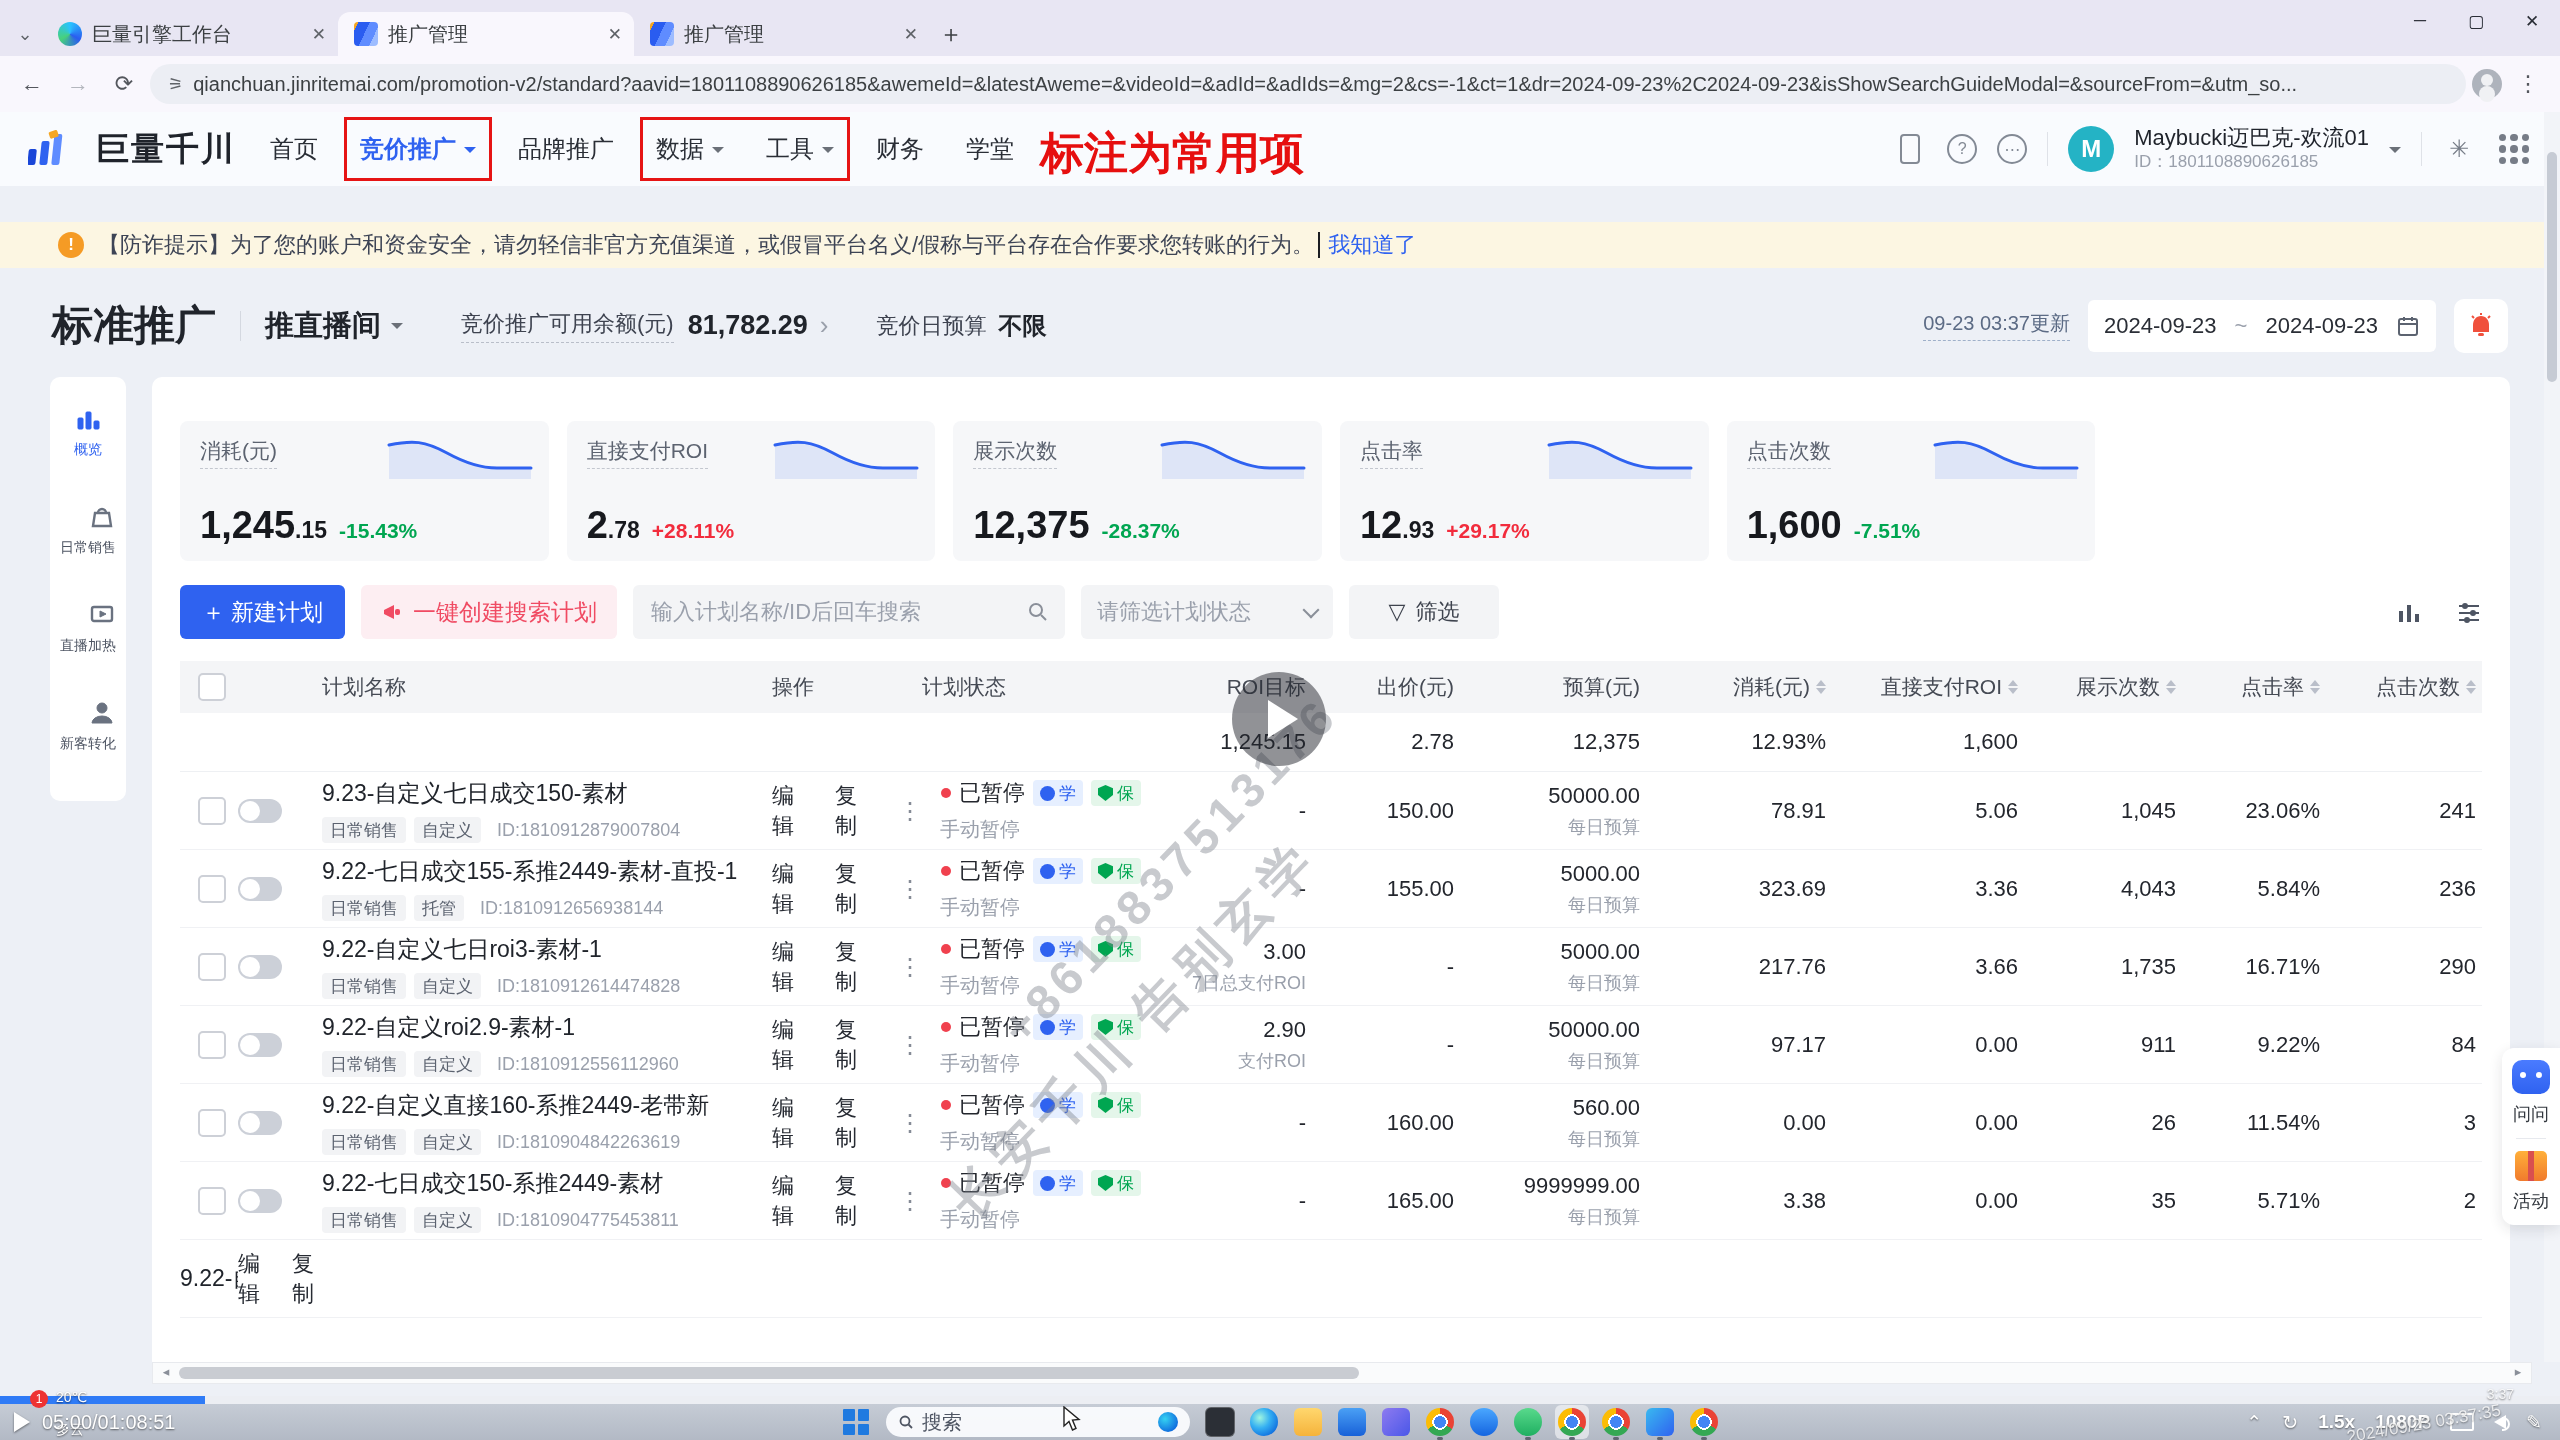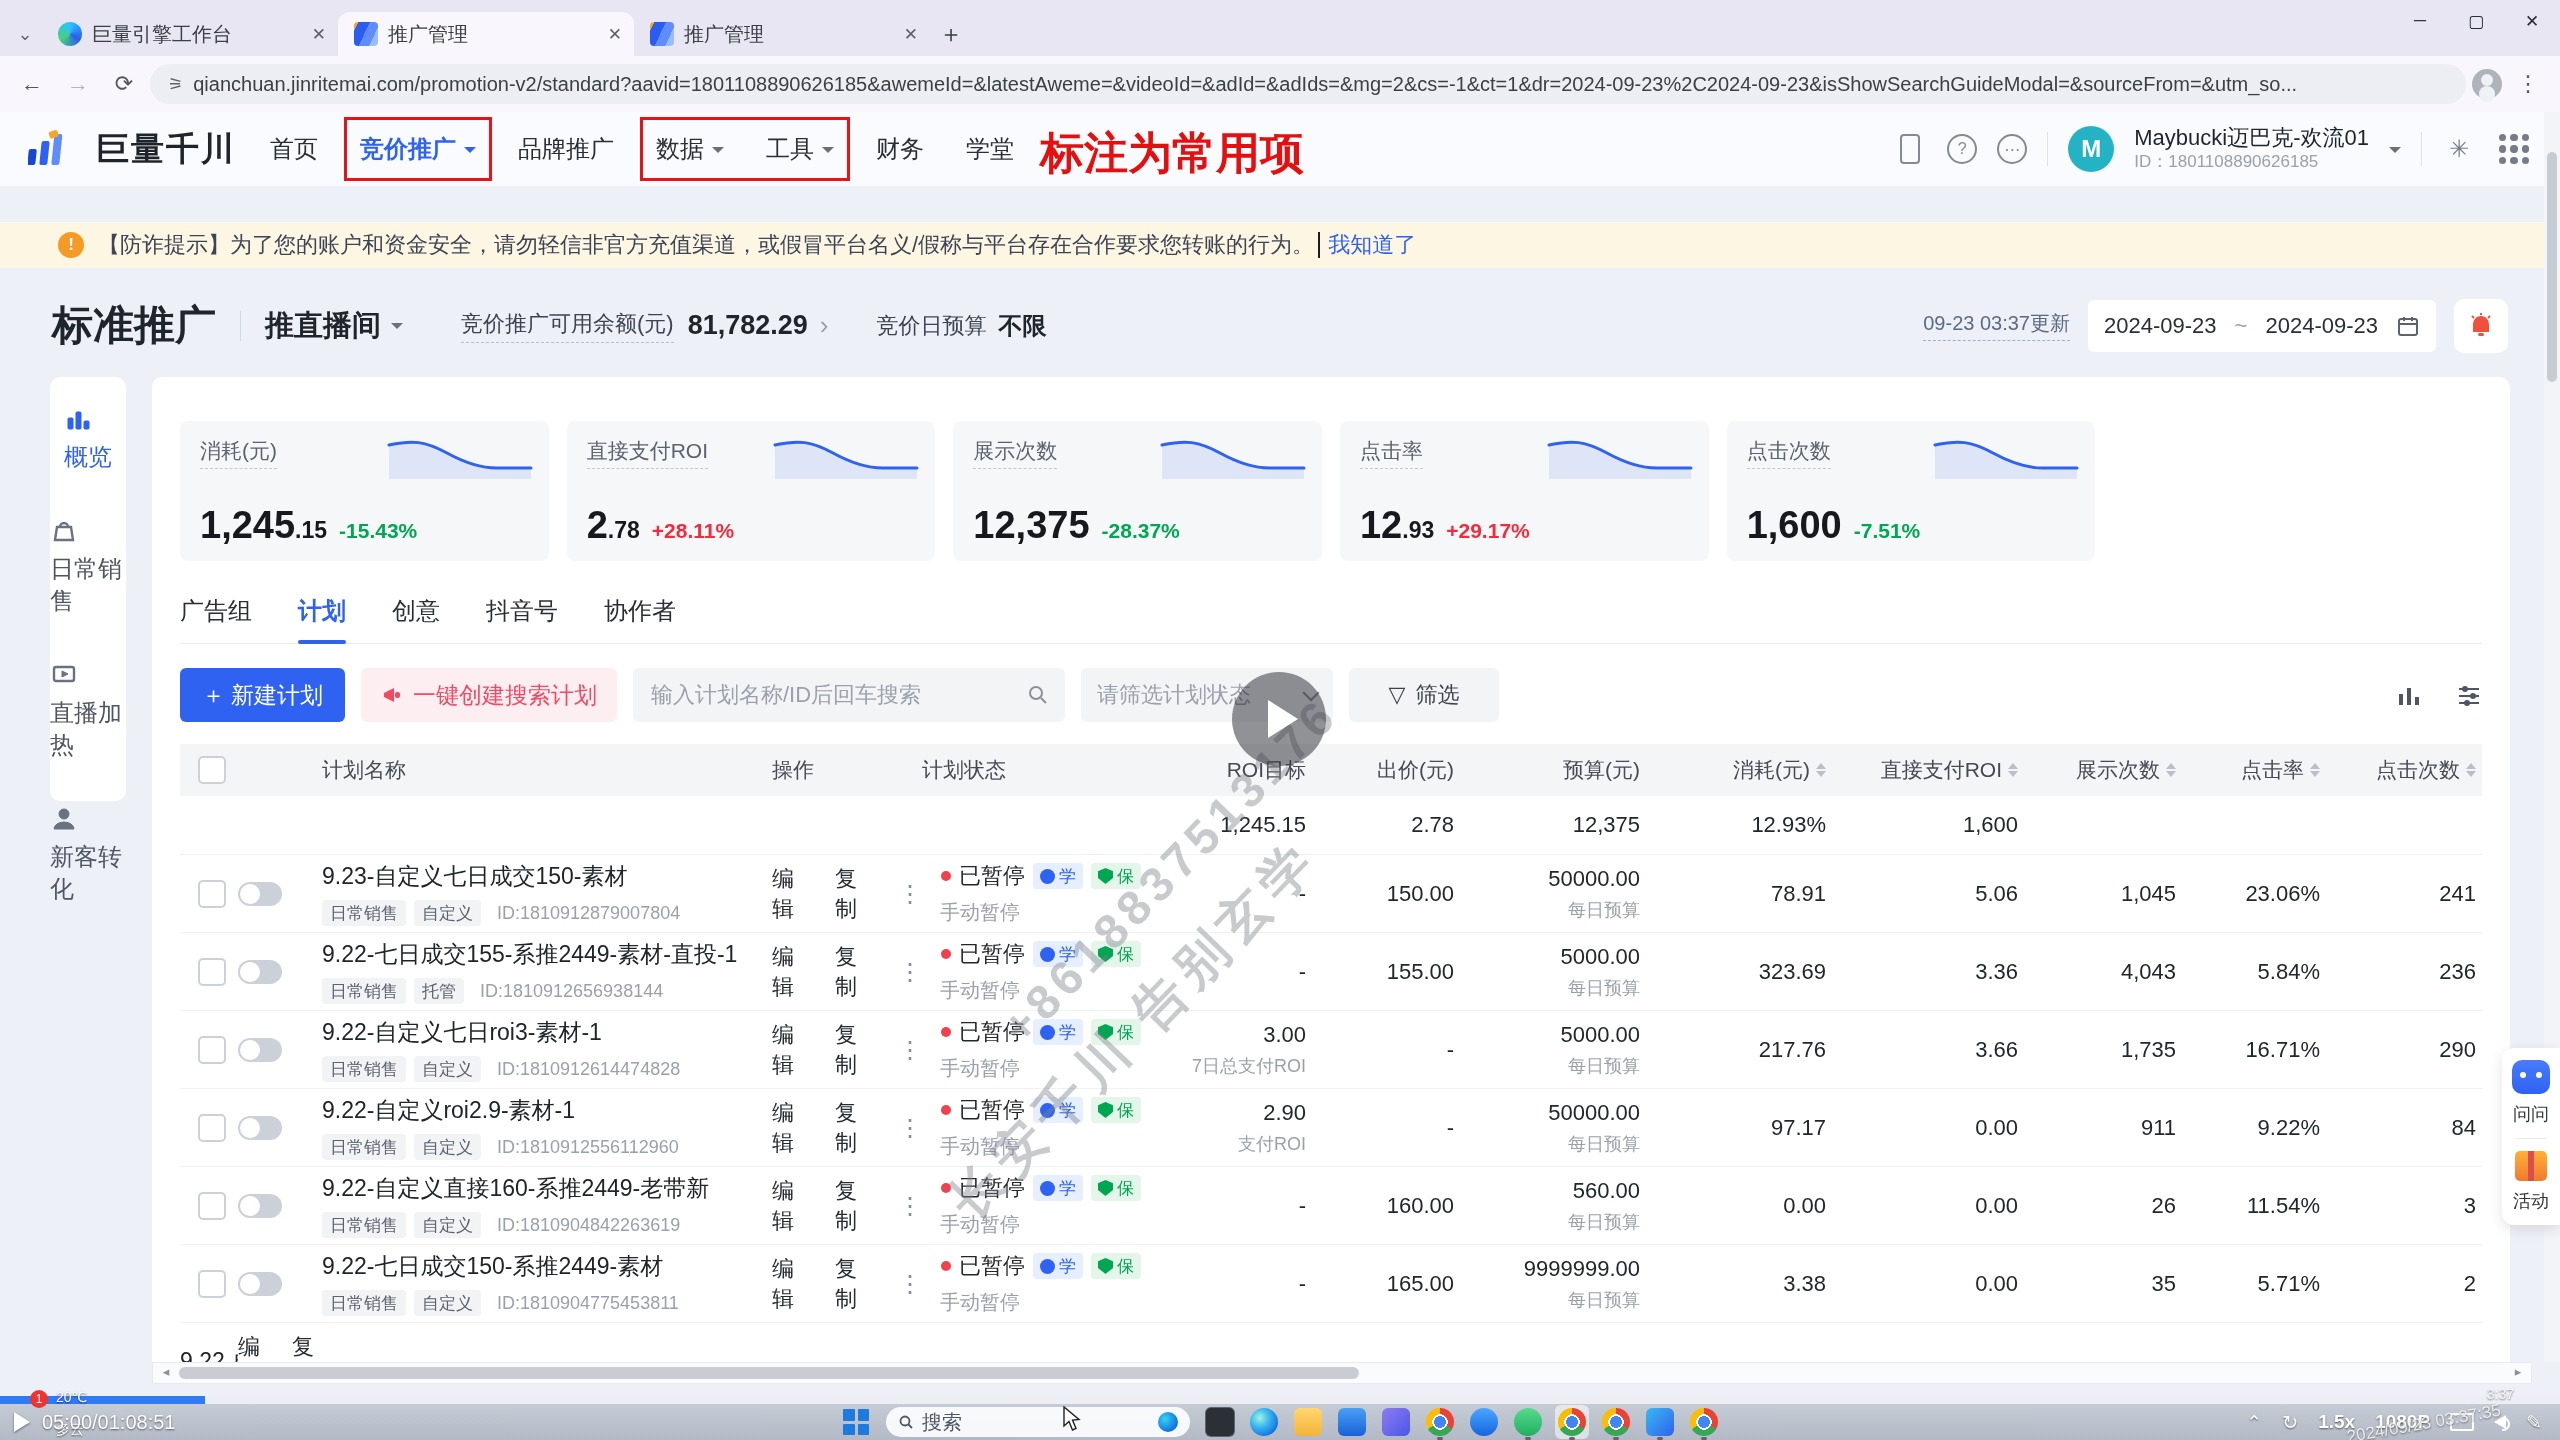--- a/index.html
+++ b/index.html
@@ -63,21 +63,21 @@
   .sh-gt{color:#9aa0ab;font-size:26px;margin-left:12px;}
   .sh-bud-label{margin-left:48px;font-size:22px;color:#3e4350;}
   .sh-budget{font-size:24px;font-weight:bold;margin-left:12px;}
   .sh-right{margin-left:auto;display:flex;align-items:center;gap:18px;}
   .sh-updated{font-size:20px;color:#5c6b85;border-bottom:1px dashed #9fb0c9;padding-bottom:3px;}
   .datebox{height:52px;width:316px;background:#fff;border-radius:6px;display:flex;align-items:center;justify-content:space-between;padding:0 16px;font-size:22px;color:#2a2e36;}
   .bellbox{width:54px;height:54px;background:#fff;border-radius:10px;display:flex;align-items:center;justify-content:center;}
   
   .content{display:flex;align-items:flex-start;gap:26px;padding:6px 50px 0;}
   .sidebar{width:76px;background:#fff;border-radius:10px;padding:28px 0;display:flex;flex-direction:column;gap:44px;align-items:center;height:368px;}
-  .sb-item{display:flex;flex-direction:column;align-items:flex-start;gap:8px;font-size:24px;color:#4e5563;cursor:pointer;}
+  .sb-item{display:flex;flex-direction:column;align-items:flex-end;gap:8px;font-size:14px;color:#4e5563;cursor:pointer;}
   .sb-item.active{color:#2f62f0;}
   .maincard{flex:1;background:#fff;border-radius:10px;padding:24px 28px 0;height:970px;overflow:hidden;position:relative;}
   .mtabs{display:flex;gap:44px;align-items:center;}
   .mtab{font-size:27px;color:#2a2e36;cursor:pointer;}
   .mtab.active{color:#2f62f0;font-weight:bold;}
   .mtabs-right{margin-left:auto;display:flex;gap:30px;color:#4e5563;}
   .cards{display:grid;grid-template-columns:repeat(6,1fr);gap:18px;margin-top:20px;}
   .scard{background:#f6f7f9;border-radius:8px;height:108px;position:relative;padding:16px 20px;}
   .scard .lbl{font-size:21px;color:#5c6370;border-bottom:1px dashed #c3c7cf;display:inline-block;padding-bottom:3px;}
   .scard .spark{position:absolute;right:14px;top:14px;}
@@ -438,27 +438,20 @@
                   <path d="M4 10 C28 5 40 6 62 18 C82 29 98 33 112 33 L146 33 L146 44 L4 44 Z" fill="rgba(47,98,240,0.12)" stroke="none"></path>
                   <path d="M4 10 C28 5 40 6 62 18 C82 29 98 33 112 33 L146 33" fill="none" stroke="#2f62f0" stroke-width="3" stroke-linecap="round"></path>
                 </svg>
               </div><div class="valrow">
                 <span class="vmain">1,600</span>
                 <span class="vfrac"></span>
                 <span class="delta down">-7.51%</span>
               </div></div>
           </div>
 
-        <div class="ptabs" id="plantabs">
-            <div class="ptab">广告组</div>
-            <div class="ptab active">计划</div>
-            <div class="ptab">创意</div>
-            <div class="ptab">抖音号</div>
-            <div class="ptab">协作者</div>
-          </div>
 
         <div class="toolbar">
           <button class="btn-primary">
             <span>＋</span>
             <span>新建计划</span>
           </button>
           <button class="btn-pink">
             <svg width="22" height="22" viewBox="0 0 22 22">
               <path d="M3 9 L13 4 L13 18 L3 13 Z" fill="#f04b63"></path>
                 <rect x="14" y="8" width="5" height="6" rx="2" fill="#f04b63"></rect>

